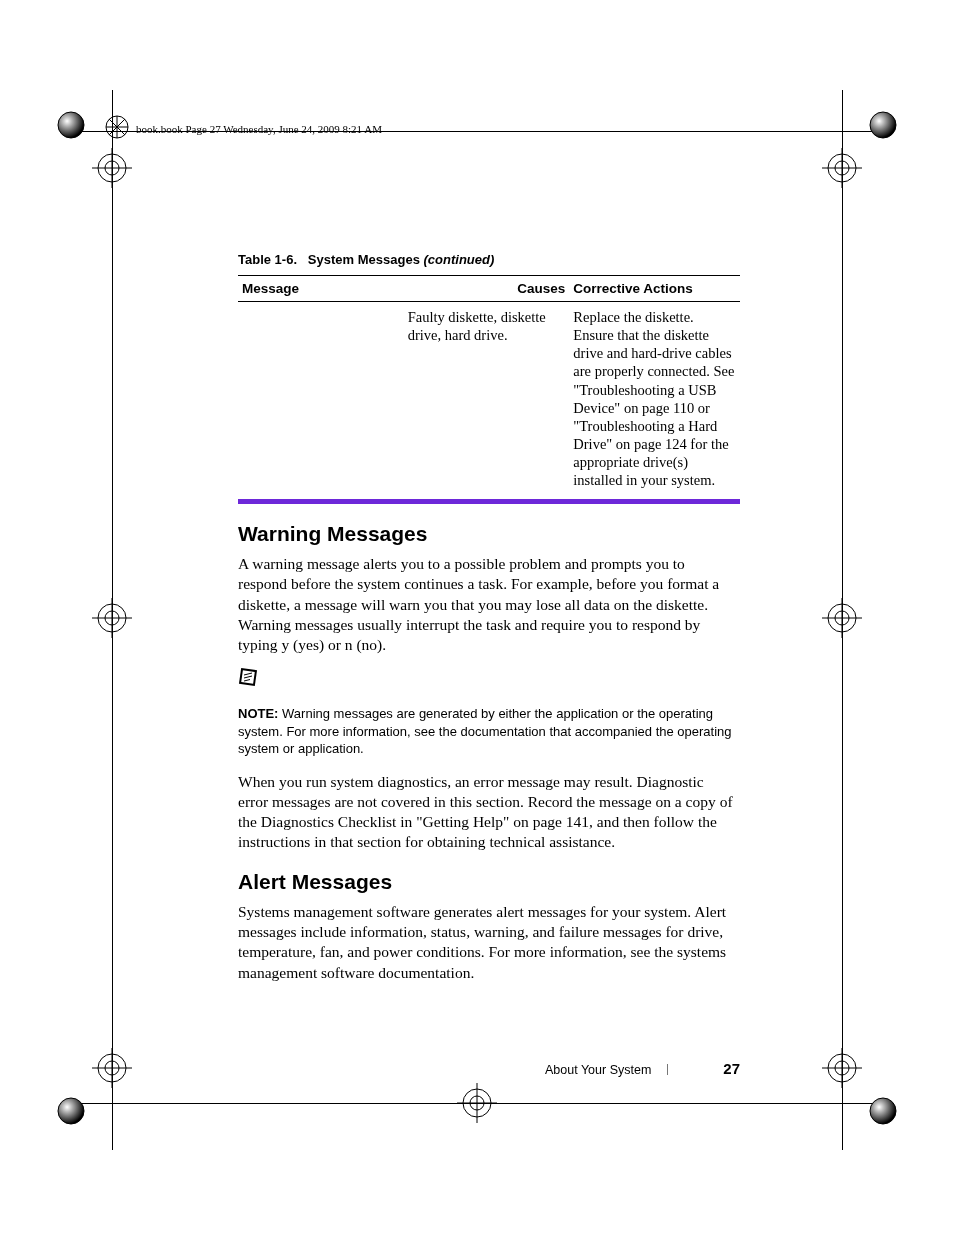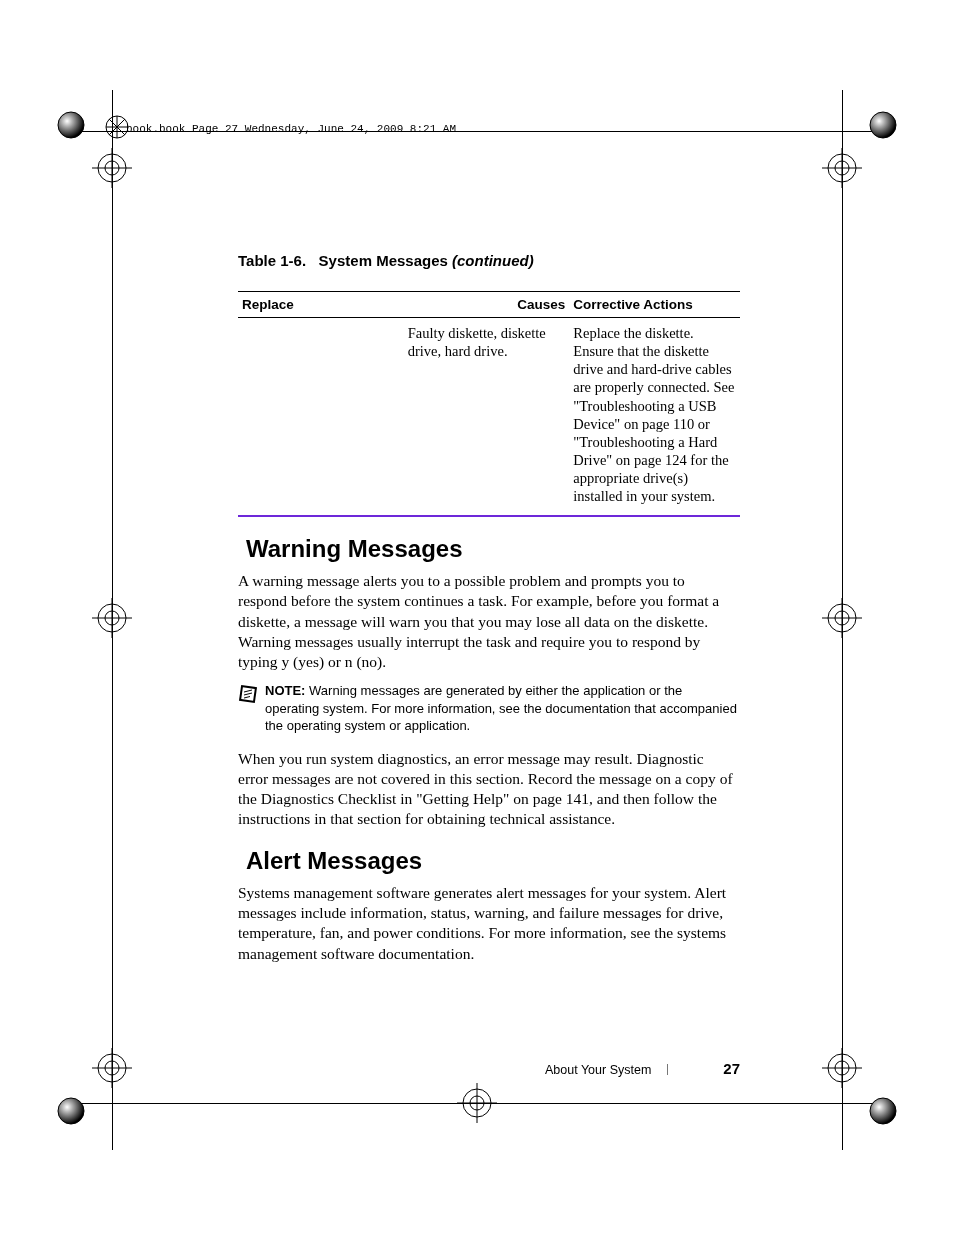--- a/index.html
+++ b/index.html
@@ -13,30 +13,30 @@
     position: relative;
   }
   .page {
     position: absolute;
     left: 238px;
     top: 252px;
     width: 502px;
   }
   .header-line {
     position: absolute;
-    left: 126px;
+    left: 136px;
     top: 123px;
     font-size: 11px;
-    font-family: Liberation Mono, monospace;
+    font-family: Liberation Serif, serif;
   }
   .table-caption {
     font-family: Arial, Helvetica, sans-serif;
     font-weight: bold;
-    font-size: 15px;
-    margin-bottom: 22px;
+    font-size: 13px;
+    margin-bottom: 8px;
   }
   .table-caption .italic {
     font-style: italic;
   }
   table {
     border-collapse: collapse;
     width: 100%;
     font-size: 14.5px;
   }
   th {
@@ -48,38 +48,39 @@
     padding: 5px 4px;
     font-size: 13.5px;
   }
   td {
     vertical-align: top;
     padding: 6px 4px 10px 4px;
     font-size: 14.5px;
     line-height: 1.25;
   }
   tbody tr:last-child td {
-    border-bottom: 2px solid #6d28d9;
+    border-bottom: 5px solid #6d28d9;
   }
   h2 {
     font-family: Arial, Helvetica, sans-serif;
     font-weight: bold;
-    font-size: 24px;
-    margin: 18px 0 8px 8px;
+    font-size: 21px;
+    margin: 18px 0 8px 0;
   }
   p.body {
     font-size: 15.5px;
     line-height: 1.3;
     margin: 0 4px 10px 0;
   }
   .note-block {
     display: flex;
     align-items: flex-start;
-    gap: 7px;
+    gap: 14px;
     margin: 6px 0 14px 0;
+    flex-direction: column;
   }
   .note-icon {
     flex: 0 0 auto;
     margin-top: 2px;
   }
   .note-text {
     font-family: Arial, Helvetica, sans-serif;
     font-size: 13px;
     line-height: 1.35;
   }
@@ -242,21 +243,21 @@
 
   <div class="table-caption">
     <span>Table 1-6.</span>&nbsp;&nbsp;
     <span>System Messages</span>
     <span class="italic">(continued)</span>
   </div>
 
   <table>
     <thead>
       <tr>
-        <th style="width:33%;">Replace</th>
+        <th style="width:33%;">Message</th>
         <th style="width:33%;text-align:right;">Causes</th>
         <th style="width:34%;">Corrective Actions</th>
       </tr>
     </thead>
     <tbody>
       <tr>
         <td></td>
         <td>Faulty diskette, diskette drive, hard drive.</td>
         <td>Replace the diskette. Ensure that the diskette drive and hard-drive cables are properly connected. See "Troubleshooting a USB Device" on page 110 or "Troubleshooting a Hard Drive" on page 124 for the appropriate drive(s) installed in your system.</td>
       </tr>

